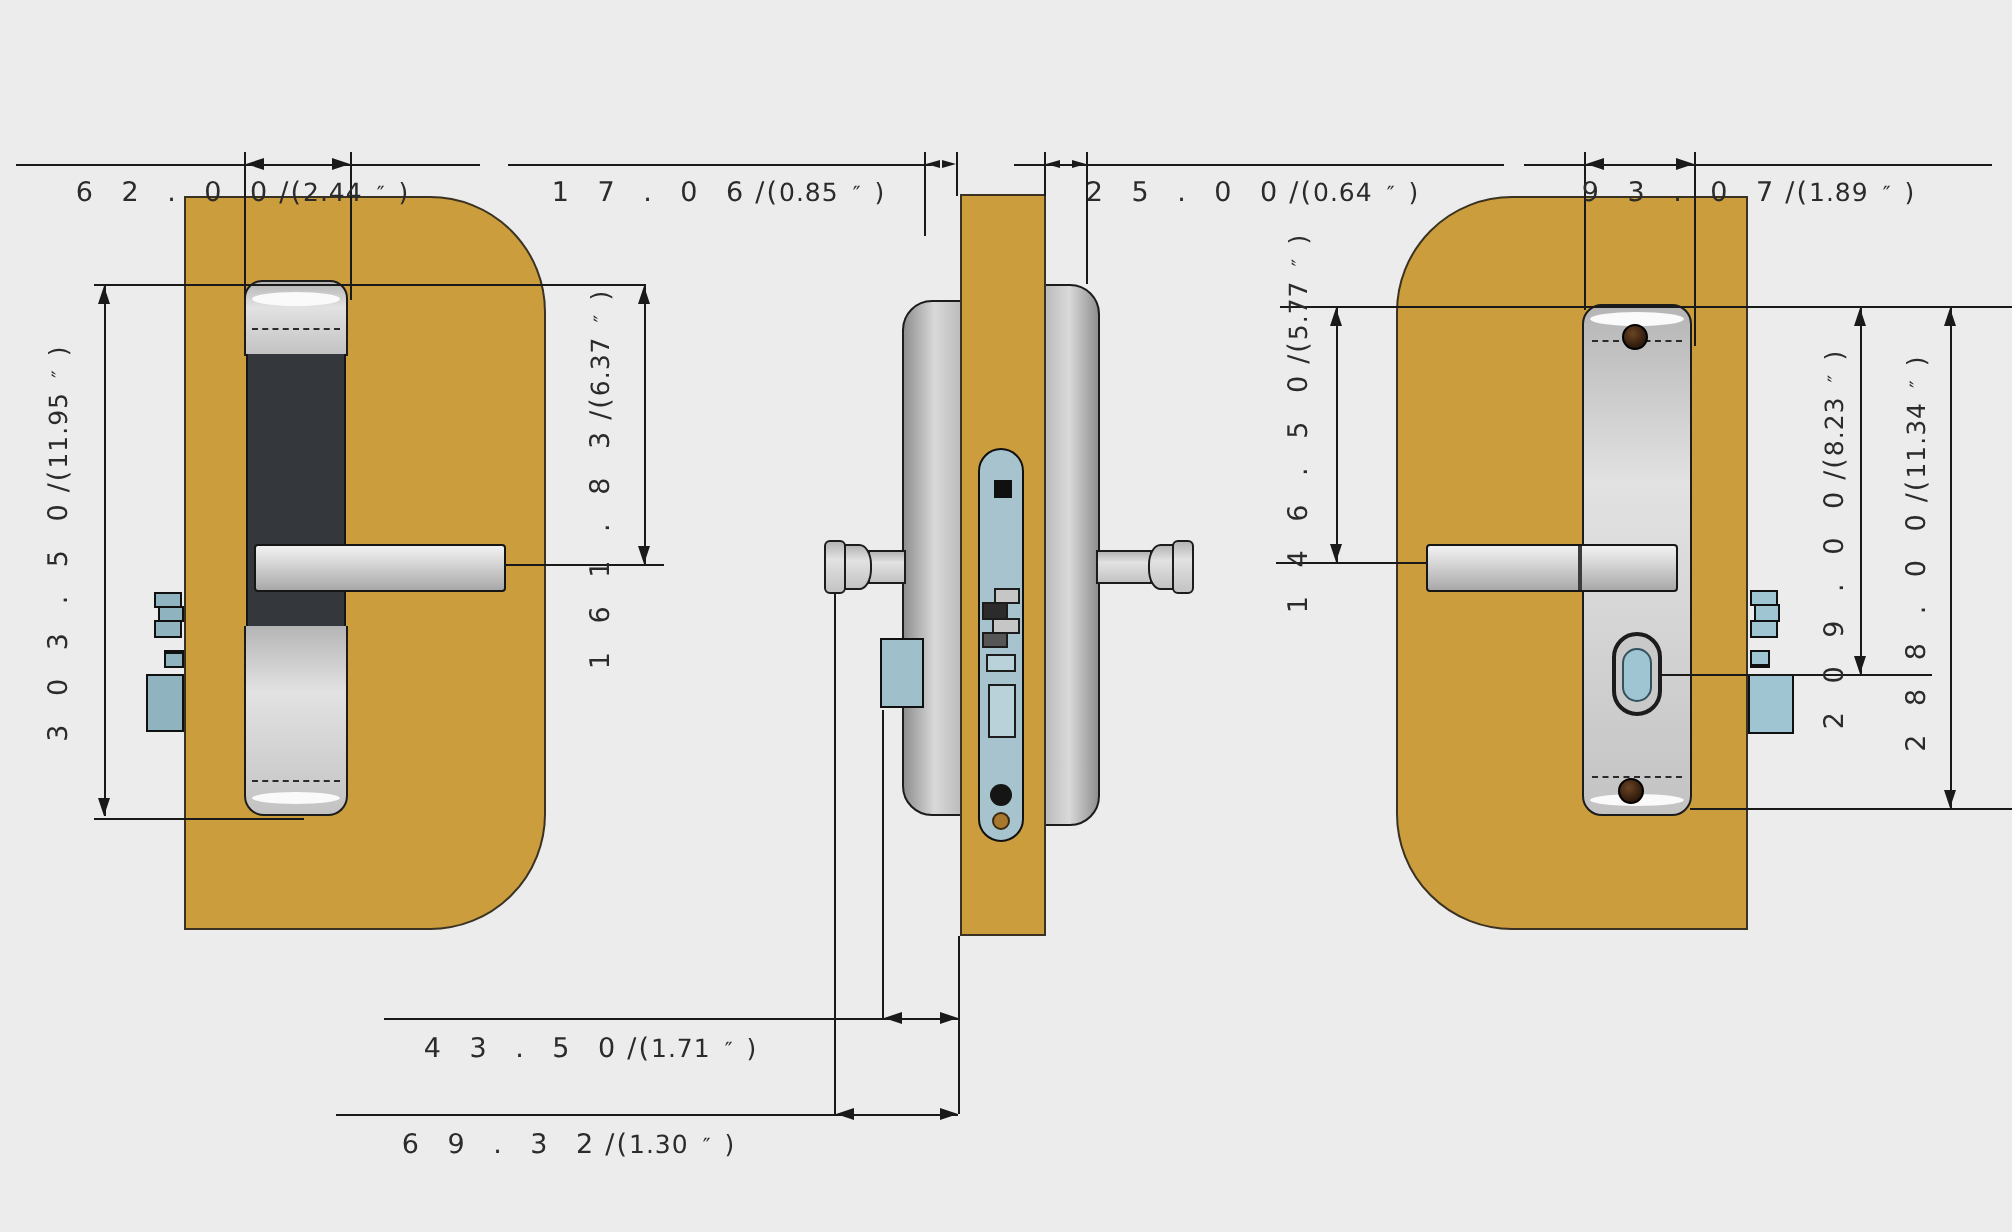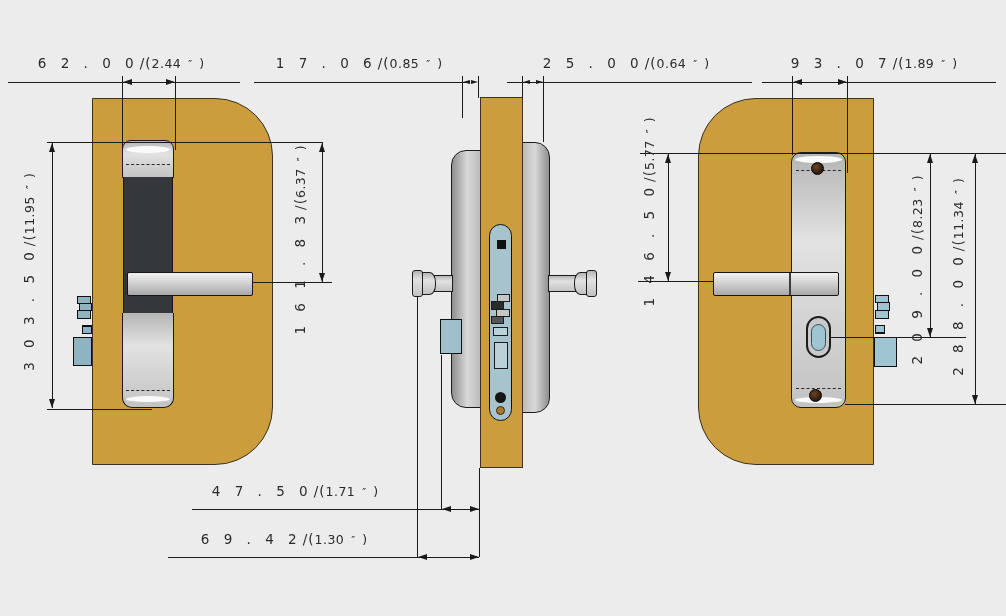--- a/index.html
+++ b/index.html
@@ -25,21 +25,21 @@
   .ar.l{border-width:3.5px 9px 3.5px 0;border-right-color:#1a1a1a;}
   .ar.r{border-width:3.5px 0 3.5px 9px;border-left-color:#1a1a1a;}
   .ar.u{border-width:0 3.5px 9px 3.5px;border-bottom-color:#1a1a1a;}
   .ar.d{border-width:9px 3.5px 0 3.5px;border-top-color:#1a1a1a;}
   .ar.sm.l{border-width:2.5px 7px 2.5px 0;}
   .ar.sm.r{border-width:2.5px 0 2.5px 7px;}
   
   .htext,.vtext{position:absolute;width:0;height:0;}
   .htext>span,.vtext>span{position:absolute;white-space:nowrap;color:#2b2b2b;
      font-size:13.5px;line-height:15px;}
-  .htext>span{transform:translate(-50%,-50%);}
+  .htext>span{transform:translate(-50%,-50%);margin-top:33px;}
   .vtext>span{transform:translate(-50%,-50%) rotate(-90deg);}
   .mm{letter-spacing:5px;}
   .sep{letter-spacing:1px;margin-left:1px;}
   .in{font-size:12.5px;letter-spacing:0.5px;}
   .mark{font-size:10.5px;margin-left:7px;margin-right:6px;letter-spacing:1px;}
   .cls{font-size:12.5px;}
 </style>
 </head>
 <body>
 
@@ -188,19 +188,19 @@
     <span><span class="mm">1 4 6 . 5 0</span><span class="sep">/(</span><span class="in">5.77</span><span class="mark">″</span><span class="cls">)</span></span>
   </div>
   <div class="vtext" style="left:918px;top:270px;">
     <span><span class="mm">2 0 9 . 0 0</span><span class="sep">/(</span><span class="in">8.23</span><span class="mark">″</span><span class="cls">)</span></span>
   </div>
   <div class="vtext" style="left:959px;top:277px;">
     <span><span class="mm">2 8 8 . 0 0</span><span class="sep">/(</span><span class="in">11.34</span><span class="mark">″</span><span class="cls">)</span></span>
   </div>
 
   <div class="htext" style="left:295px;top:492px;">
-    <span><span class="mm">4 7 . 5 0</span><span class="sep">/(</span><span class="in">1.71</span><span class="mark">″</span><span class="cls">)</span></span>
+    <span><span class="mm">4 3 . 5 0</span><span class="sep">/(</span><span class="in">1.71</span><span class="mark">″</span><span class="cls">)</span></span>
   </div>
   <div class="htext" style="left:284px;top:540px;">
-    <span><span class="mm">6 9 . 4 2</span><span class="sep">/(</span><span class="in">1.30</span><span class="mark">″</span><span class="cls">)</span></span>
+    <span><span class="mm">6 9 . 3 2</span><span class="sep">/(</span><span class="in">1.30</span><span class="mark">″</span><span class="cls">)</span></span>
   </div>
 
 </div>
 
 </body></html>

